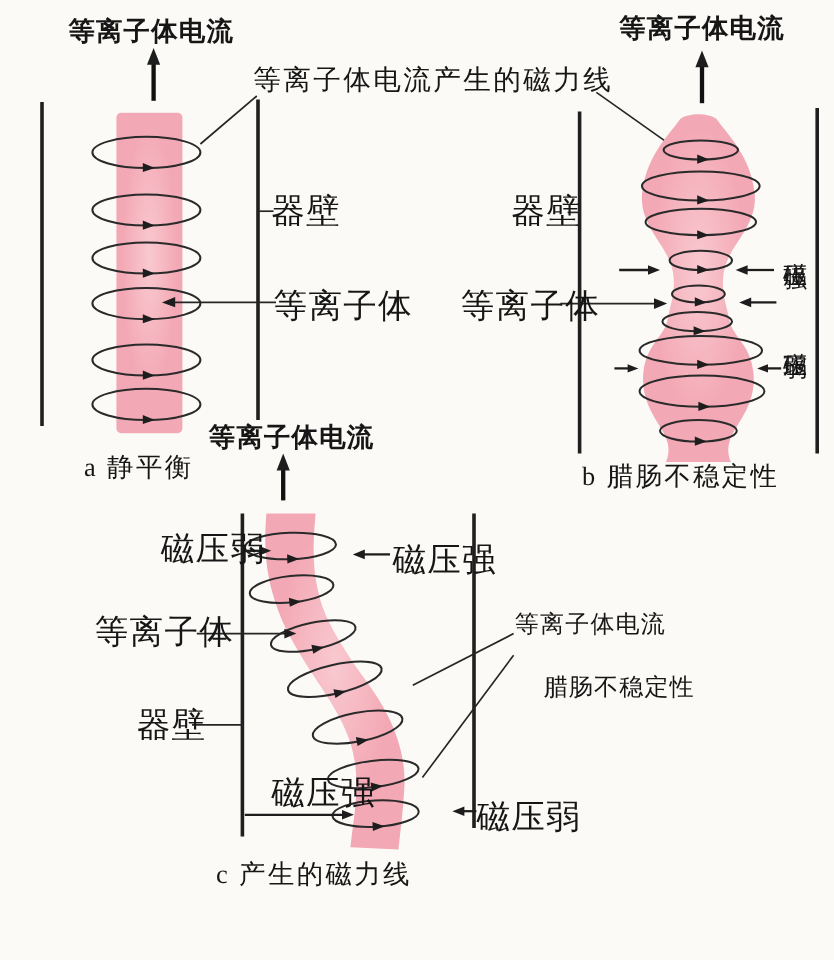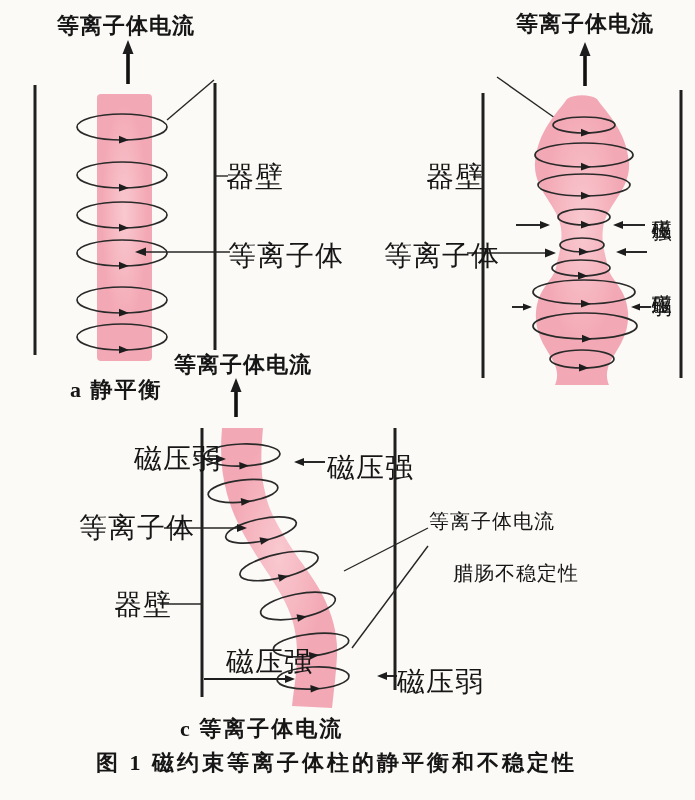--- a/index.html
+++ b/index.html
@@ -12,21 +12,21 @@
   .wall{stroke:var(--ink);stroke-width:3;stroke-linecap:butt;}
   .plasma{fill:url(#pinkgrad);}
   .fl{fill:none;stroke:#2a2a2a;stroke-width:1.7;}
   .ptr{stroke:#262626;stroke-width:1.4;fill:none;}
   .arr{stroke:#1d1d1d;stroke-width:1.9;fill:none;}
   .head{fill:#1d1d1d;stroke:none;}
   .bold{stroke:#111;stroke-width:3.6;}
   .lbl{position:absolute;z-index:2;color:#161616;white-space:nowrap;
        font-size:28px;line-height:1.15;letter-spacing:1px;}
   .lbl.big{font-size:22px;font-weight:600;}
-  .lbl.cap{font-size:22px;font-weight:700;letter-spacing:2px;}
+  .lbl.cap{font-size:22px;font-weight:400;letter-spacing:2px;}
   .lbl.shared{font-size:23px;letter-spacing:2px;}
   .lbl.vert{writing-mode:vertical-rl;text-orientation:upright;font-size:20px;letter-spacing:2px;}
   .lbl.two{white-space:pre;line-height:26px;font-size:20px;}
   .lbl.figcap{font-size:22px;font-weight:600;letter-spacing:3px;}
 </style>
 </head>
 <body>
 
 <div id="page">
 
@@ -197,39 +197,40 @@
     </g>
     <g>
       <line class="arr" x1="397" y1="676" x2="385" y2="676"></line>
           <polygon class="head" points="377,676 387,672 387,680"></polygon>
     </g>
   </g>
 </svg>
 
   <div class="lbl big" style="left:57px;top:13px">等离子体电流</div>
   <div class="lbl big" style="left:516px;top:11px">等离子体电流</div>
+  <div class="lbl shared" style="left:211px;top:54px">等离子体电流产生的磁力线</div>
 
   <div class="lbl" style="left:226px;top:161px">器壁</div>
   <div class="lbl" style="left:426px;top:161px">器壁</div>
   <div class="lbl" style="left:228px;top:240px">等离子体</div>
   <div class="lbl" style="left:384px;top:240px">等离子体</div>
 
   <div class="lbl vert" style="left:650px;top:203px;height:70px">磁压强</div>
   <div class="lbl vert" style="left:650px;top:278px;height:68px">磁压弱</div>
 
   <div class="lbl cap" style="left:70px;top:377px">a 静平衡</div>
   <div class="lbl big" style="left:174px;top:352px">等离子体电流</div>
+  <div class="lbl cap" style="left:485px;top:384px">b 腊肠不稳定性</div>
 
   <div class="lbl" style="left:134px;top:443px">磁压弱</div>
   <div class="lbl" style="left:327px;top:452px">磁压强</div>
   <div class="lbl" style="left:79px;top:512px">等离子体</div>
 
   <div class="lbl two" style="left:429px;top:508px"><span>等离子体电流</span><br>
     <span>腊肠不稳定性</span></div>
 
   <div class="lbl" style="left:114px;top:589px">器壁</div>
   <div class="lbl" style="left:226px;top:646px">磁压强</div>
   <div class="lbl" style="left:397px;top:666px">磁压弱</div>
 
-  <div class="lbl cap" style="left:180px;top:716px">c 等离子体电流</div>
-  <div class="lbl figcap" style="left:96px;top:750px">图 1  磁约束等离子体柱的静平衡和不稳定性</div>
+  <div class="lbl cap" style="left:180px;top:716px">c 产生的磁力线</div>
 
 </div>
 
 </body></html>

